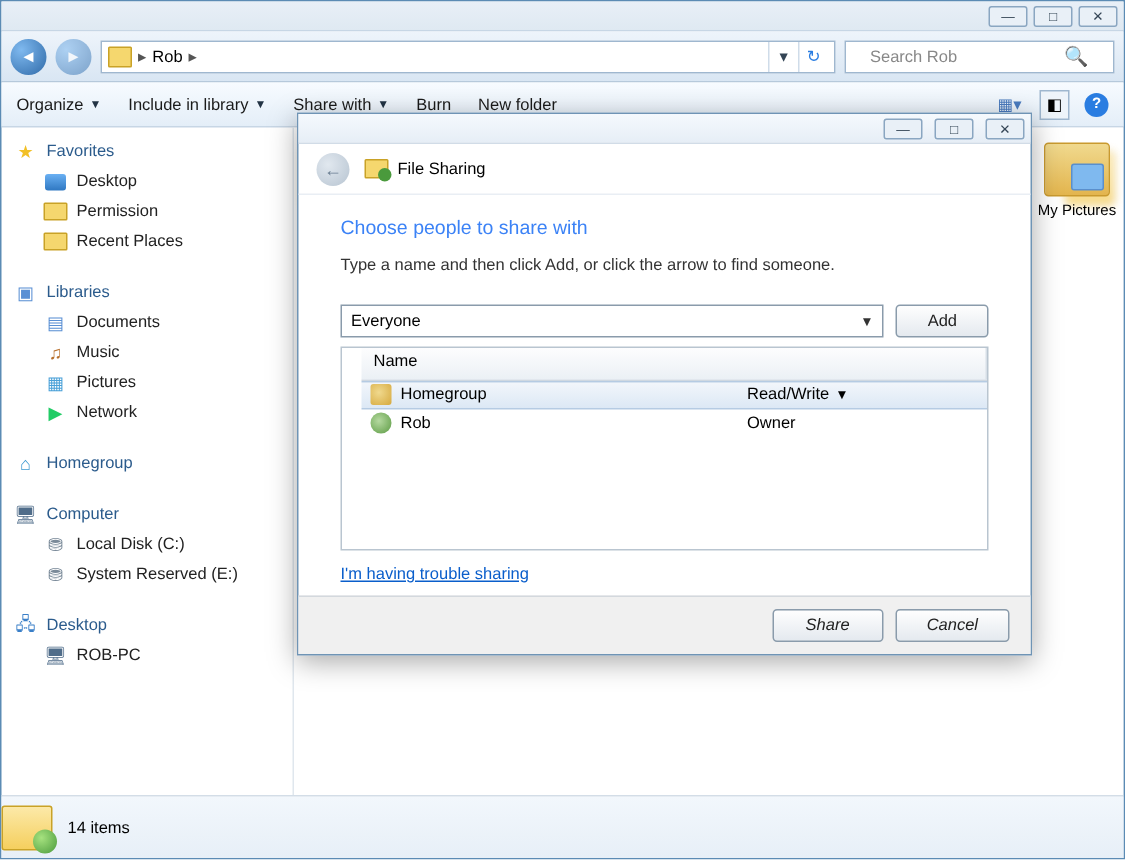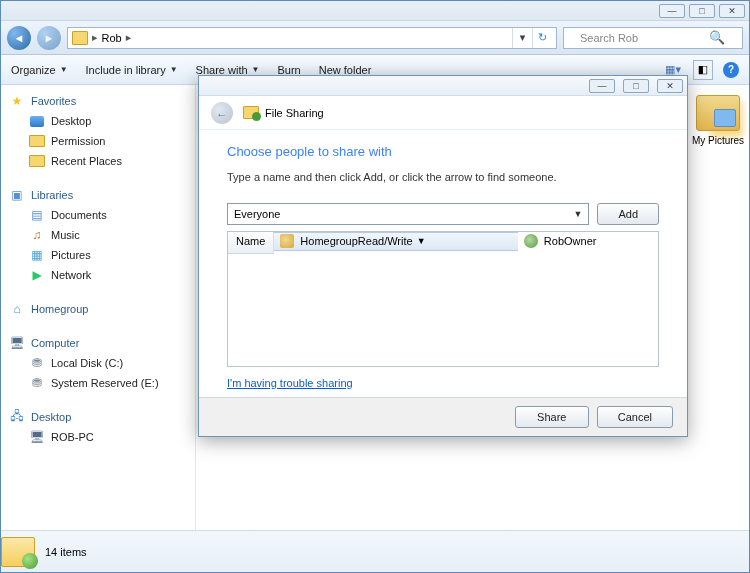--- a/index.html
+++ b/index.html
@@ -62,35 +62,35 @@
   .fs-title{display:flex;align-items:center;gap:6px;}
   .fs-folder-ic{width:16px;height:13px;background:#f5d76e;border:1px solid #c9a227;border-radius:1px;position:relative;}
   .fs-folder-ic::after{content:"";position:absolute;right:-3px;bottom:-3px;width:9px;height:9px;border-radius:50%;background:#4a9a3c;}
   .dlg-body { flex:1; padding:14px 28px 8px; display:flex; flex-direction:column;}
   .dlg-h1 { color:#3b82f6; font-size:13px; font-weight:normal; margin-bottom:12px;}
   .dlg-instr { color:#333; margin-bottom:20px;}
   .add-row { display:flex; gap:8px; margin-bottom:6px;align-items:flex-end;}
   .combo { flex:1; height:22px; border:1px solid #8a9bab; background:#fff; display:flex; align-items:center; padding:0 6px; justify-content:space-between;}
   .combo .dd{ font-size:9px;color:#333;}
   .btn { height:22px; padding:0 20px; background:linear-gradient(#fefefe,#e4e9ef); border:1px solid #8a9bab; border-radius:3px; font-size:11px; color:#222;}
-  .share-table { border:1px solid #b9c5d0; height:136px; background:#fff; display:flex; flex-direction:row;}
+  .share-table { border:1px solid #b9c5d0; height:136px; background:#fff; display:flex; flex-direction:column;padding-left:13px;}
   .st-head { height:22px; background:linear-gradient(#fdfdfe,#ebf0f5); border-bottom:1px solid #cfd8e1; display:flex;}
   .st-head div { padding:3px 8px; border-right:1px solid #d7dfe7;}
   .col-name{flex:1}
   .col-perm{width:160px}
   .st-row { height:19px; display:flex; align-items:center; font-size:11px;}
   .st-row.sel { background:linear-gradient(#f2f6fb,#dce8f5); border:1px solid #b5cbe3; border-left:none;border-right:none;}
   .st-row .col-name{display:flex;align-items:center;gap:6px;padding-left:6px;flex:1}
   .st-row .col-perm{width:160px;display:flex;align-items:center;gap:4px;}
   .row-ic{width:14px;height:14px;display:inline-block;border-radius:2px;}
   .row-ic.hg{background:radial-gradient(circle at 40% 40%,#f0d98e,#d6a93e);}
   .row-ic.user{background:radial-gradient(circle at 40% 40%,#b5d9a0,#5b9a42);border-radius:50%;}
   .trouble { color:#0a5ecb; text-decoration:underline; margin-top:10px;}
   .dlg-foot { height:42px; background:#f0f0f0; border-top:1px solid #d3d8dd; display:flex; align-items:center; justify-content:flex-end; padding:0 14px; gap:8px;}
-  .dlg-foot .btn{min-width:74px;}
+  .dlg-foot .btn{min-width:74px;font-style:italic;}
 </style>
 </head>
 <body>
 
 <div class="explorer">
 
   <div class="titlebar">
     <div class="win-btn">—</div>
     <div class="win-btn">□</div>
     <div class="win-btn">✕</div>

